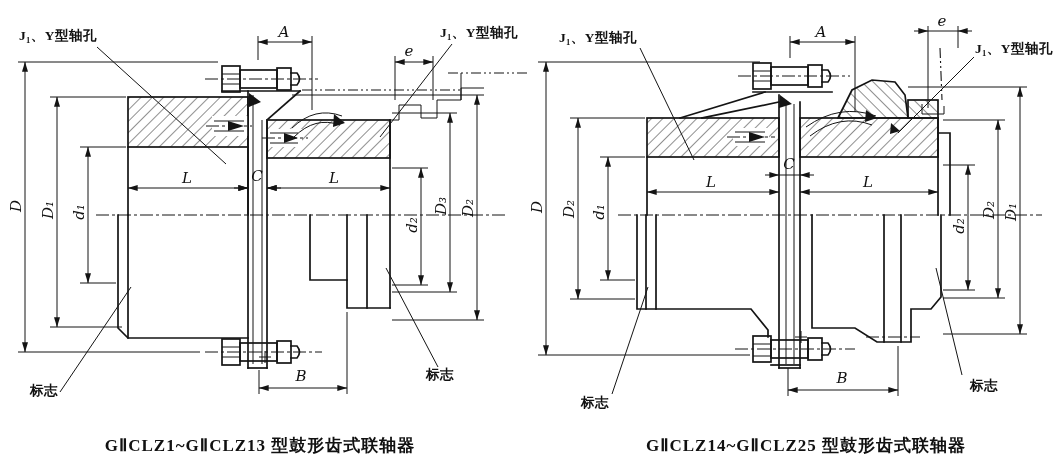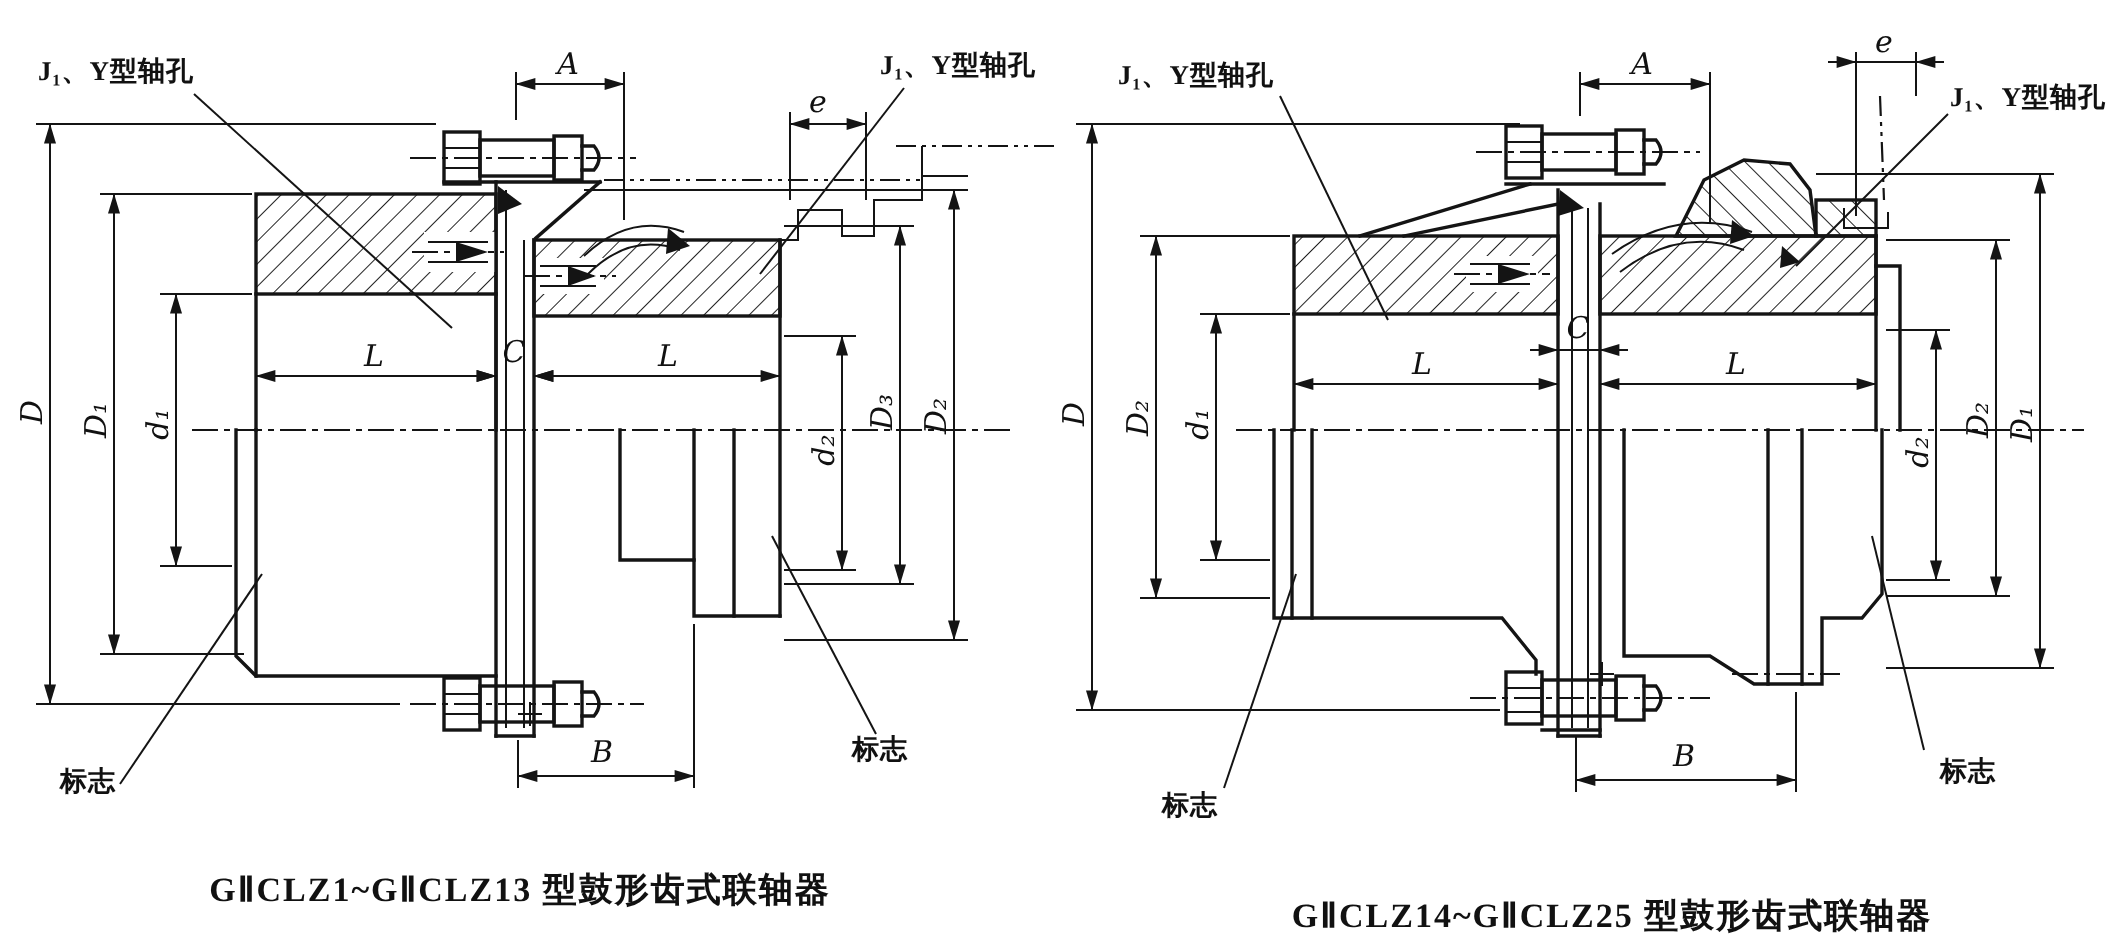--- a/index.html
+++ b/index.html
@@ -312,16 +312,16 @@
   <span class="lbl dimlbl rot" style="left:537px;top:207px">D</span>
   <span class="lbl dimlbl rot" style="left:569px;top:209px">D₂</span>
   <span class="lbl dimlbl rot" style="left:599px;top:212px">d₁</span>
   <span class="lbl dimlbl rot" style="left:959px;top:226px">d₂</span>
   <span class="lbl dimlbl rot" style="left:989px;top:210px">D₂</span>
   <span class="lbl dimlbl rot" style="left:1011px;top:212px">D₁</span>
 
   <span class="lbl cjk" style="left:595px;top:403px">标志</span>
   <span class="lbl cjk" style="left:984px;top:386px">标志</span>
 
-  <span class="lbl cap" style="left:806px;top:458px">GⅡCLZ14~GⅡCLZ25 型鼓形齿式联轴器</span>
+  <span class="lbl cap" style="left:806px;top:445px">GⅡCLZ14~GⅡCLZ25 型鼓形齿式联轴器</span>
 </div>
 
 </div>
 
 </body></html>

